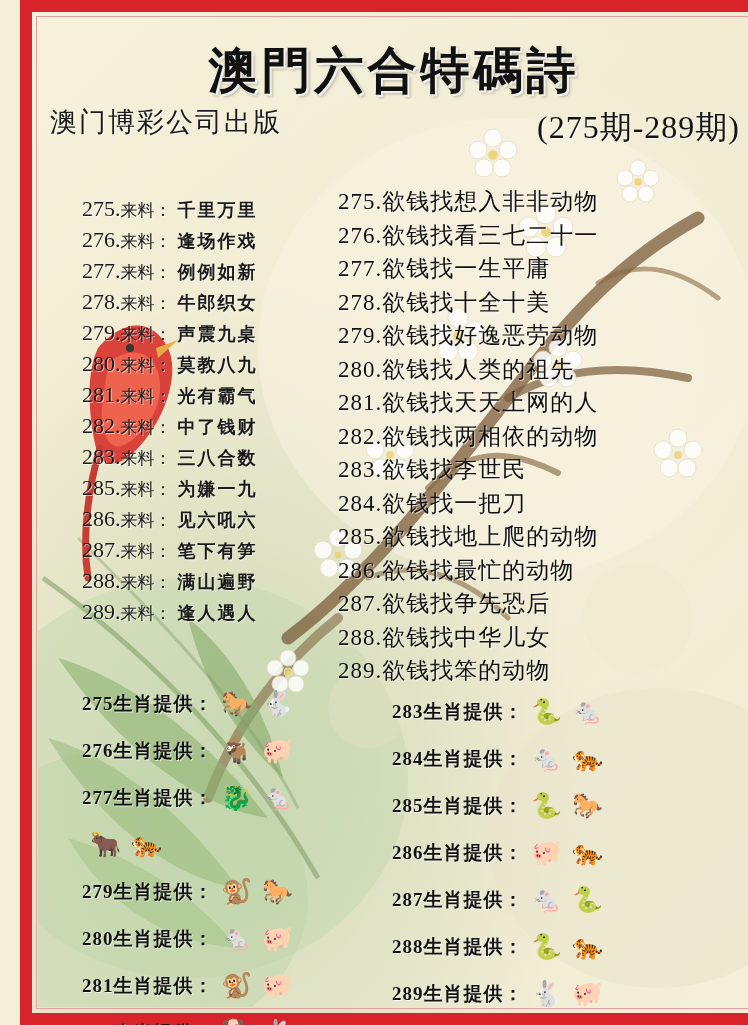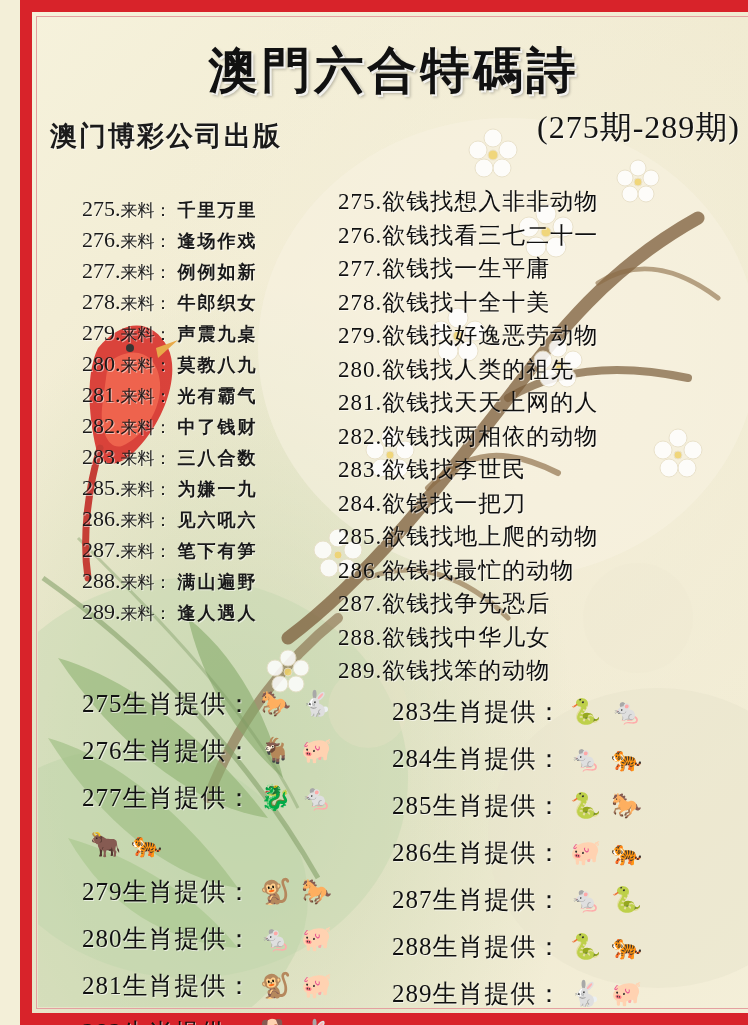--- a/index.html
+++ b/index.html
@@ -45,22 +45,22 @@
     position:absolute;top:38px;left:0;width:748px;
     text-align:center;
     font-size:49px;
     font-weight:bold;
     letter-spacing:4px;
     color:#111;
     text-shadow:2px 2px 0 rgba(255,255,255,.8), 3px 3px 3px rgba(0,0,0,.25);
     font-family:"Liberation Serif", serif;
   }
   .pub{
-    position:absolute;top:118px;left:30px;
-    font-size:27px;color:#1b1b1b;font-weight:bold;
+    position:absolute;top:104px;left:30px;
+    font-size:27px;color:#1b1b1b;font-weight:normal;
     letter-spacing:2px;
     text-shadow:1px 1px 0 rgba(255,255,255,.7);
   }
   .period{
     position:absolute;top:106px;right:28px;
     font-size:32px;color:#141414;
     letter-spacing:1px;
     text-shadow:1px 1px 0 rgba(255,255,255,.7);
   }
 
@@ -91,21 +91,21 @@
   }
 
   
   .zleft{position:absolute;top:680px;left:62px;width:290px;}
   .zright{position:absolute;top:688px;left:372px;width:330px;}
   .zrow{
     display:flex;align-items:center;
     height:47px;
   }
   .zlabel{
-    font-size:25px;font-weight:normal;color:#111;
+    font-size:19px;font-weight:bold;color:#111;
     white-space:nowrap;letter-spacing:1px;
     text-shadow:1px 1px 0 rgba(255,255,255,.6);
   }
   .zicons{display:flex;align-items:center;gap:10px;margin-left:8px;}
   .zi{font-size:25px;line-height:1;}
   .zi.mouse{color:#9aa3ad;}
   .zi.pig{color:#f3b7c4;}
   .zi.tiger{color:#e3903a;}
   .zi.snake{color:#7fb050;}
   .zi.horse{color:#d9a05a;}

